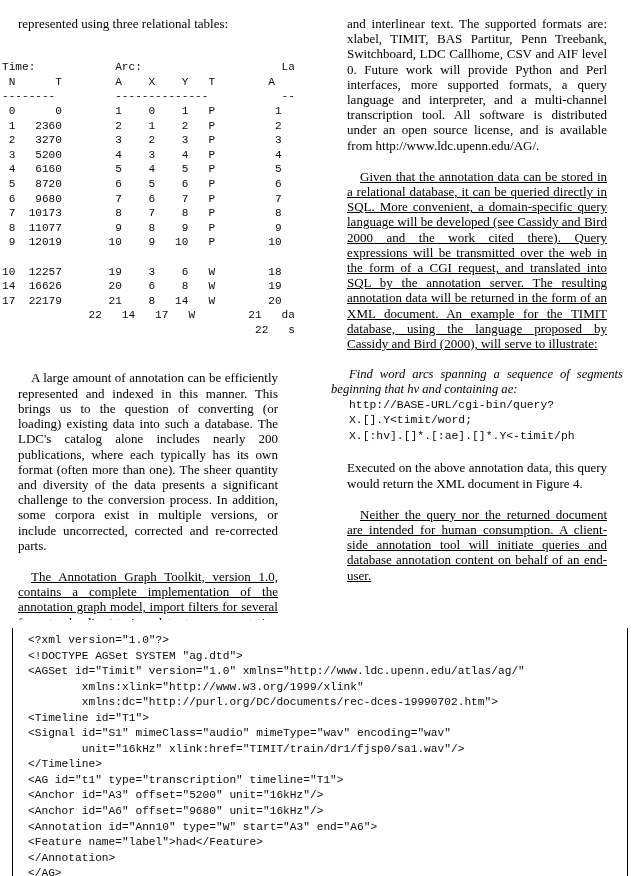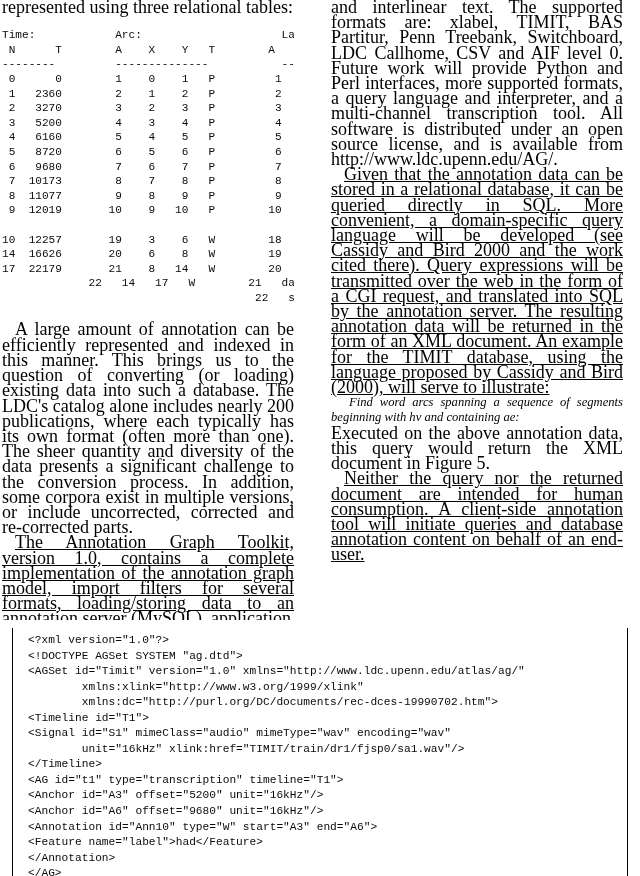--- a/index.html
+++ b/index.html
@@ -42,22 +42,22 @@
     height: 8px;
     overflow: hidden;
     color: #111;
     text-align: justify;
     white-space: nowrap;
     opacity: .55;
     letter-spacing: .1px;
   }
 
   p.body {
-    margin: 0;
-    font-size: 18px;
+    margin: 16px;
+    font-size: 13px;
     line-height: 15.2px;
     text-align: justify;
     text-justify: inter-word;
     hyphens: none;
   }
   p.body.indent { text-indent: 13px; }
   p.body + p.body { margin-top: 0; text-decoration: underline; }
   .gap-md { height: 13px; }
   .gap-lg { height: 17px; }
 
@@ -164,24 +164,27 @@
     <p class="body indent">The Annotation Graph Toolkit, version 1.0, contains a complete implementation of the annotation graph model, import filters for several formats, loading/storing data to an annotation server (MySQL), application</p>
   </div>
 
   <div class="col col-right">
 
 
     <p class="body">and interlinear text. The supported formats are: xlabel, TIMIT, BAS Partitur, Penn Treebank, Switchboard, LDC Callhome, CSV and AIF level 0. Future work will provide Python and Perl interfaces, more supported formats, a query language and interpreter, and a multi-channel transcription tool. All software is distributed under an open source license, and is available from http://www.ldc.upenn.edu/AG/.</p>
 
     <p class="body indent">Given that the annotation data can be stored in a relational database, it can be queried directly in SQL. More convenient, a domain-specific query language will be developed (see Cassidy and Bird 2000 and the work cited there). Query expressions will be transmitted over the web in the form of a CGI request, and translated into SQL by the annotation server. The resulting annotation data will be returned in the form of an XML document. An example for the TIMIT database, using the language proposed by Cassidy and Bird (2000), will serve to illustrate:</p>
 
-    <p class="query-italic">Find word arcs spanning a sequence of segments beginning with hv and containing ae:</p>
-
-
-    <p class="body">Executed on the above annotation data, this query would return the XML document in Figure 5.</p>
+    <p class="query-italic">Find word arcs spanning a sequence of segments beginning that hv and containing ae:</p>
+
+    <div class="query-code">http://BASE-URL/cgi-bin/query?
+X.[].Y&lt;timit/word;
+X.[:hv].[]*.[:ae].[]*.Y&lt;-timit/ph</div>
+
+    <p class="body">Executed on the above annotation data, this query would return the XML document in Figure 4.</p>
 
     <p class="body indent">Neither the query nor the returned document are intended for human consumption. A client-side annotation tool will initiate queries and database annotation content on behalf of an end-user.</p>
   </div>
 </div>
 
 <div class="xml-figure">
   <div class="xml-rule-left"></div>
   <div class="xml-rule-right"></div>
   <div class="xml-code">&lt;?xml version="1.0"?&gt;
 &lt;!DOCTYPE AGSet SYSTEM "ag.dtd"&gt;

